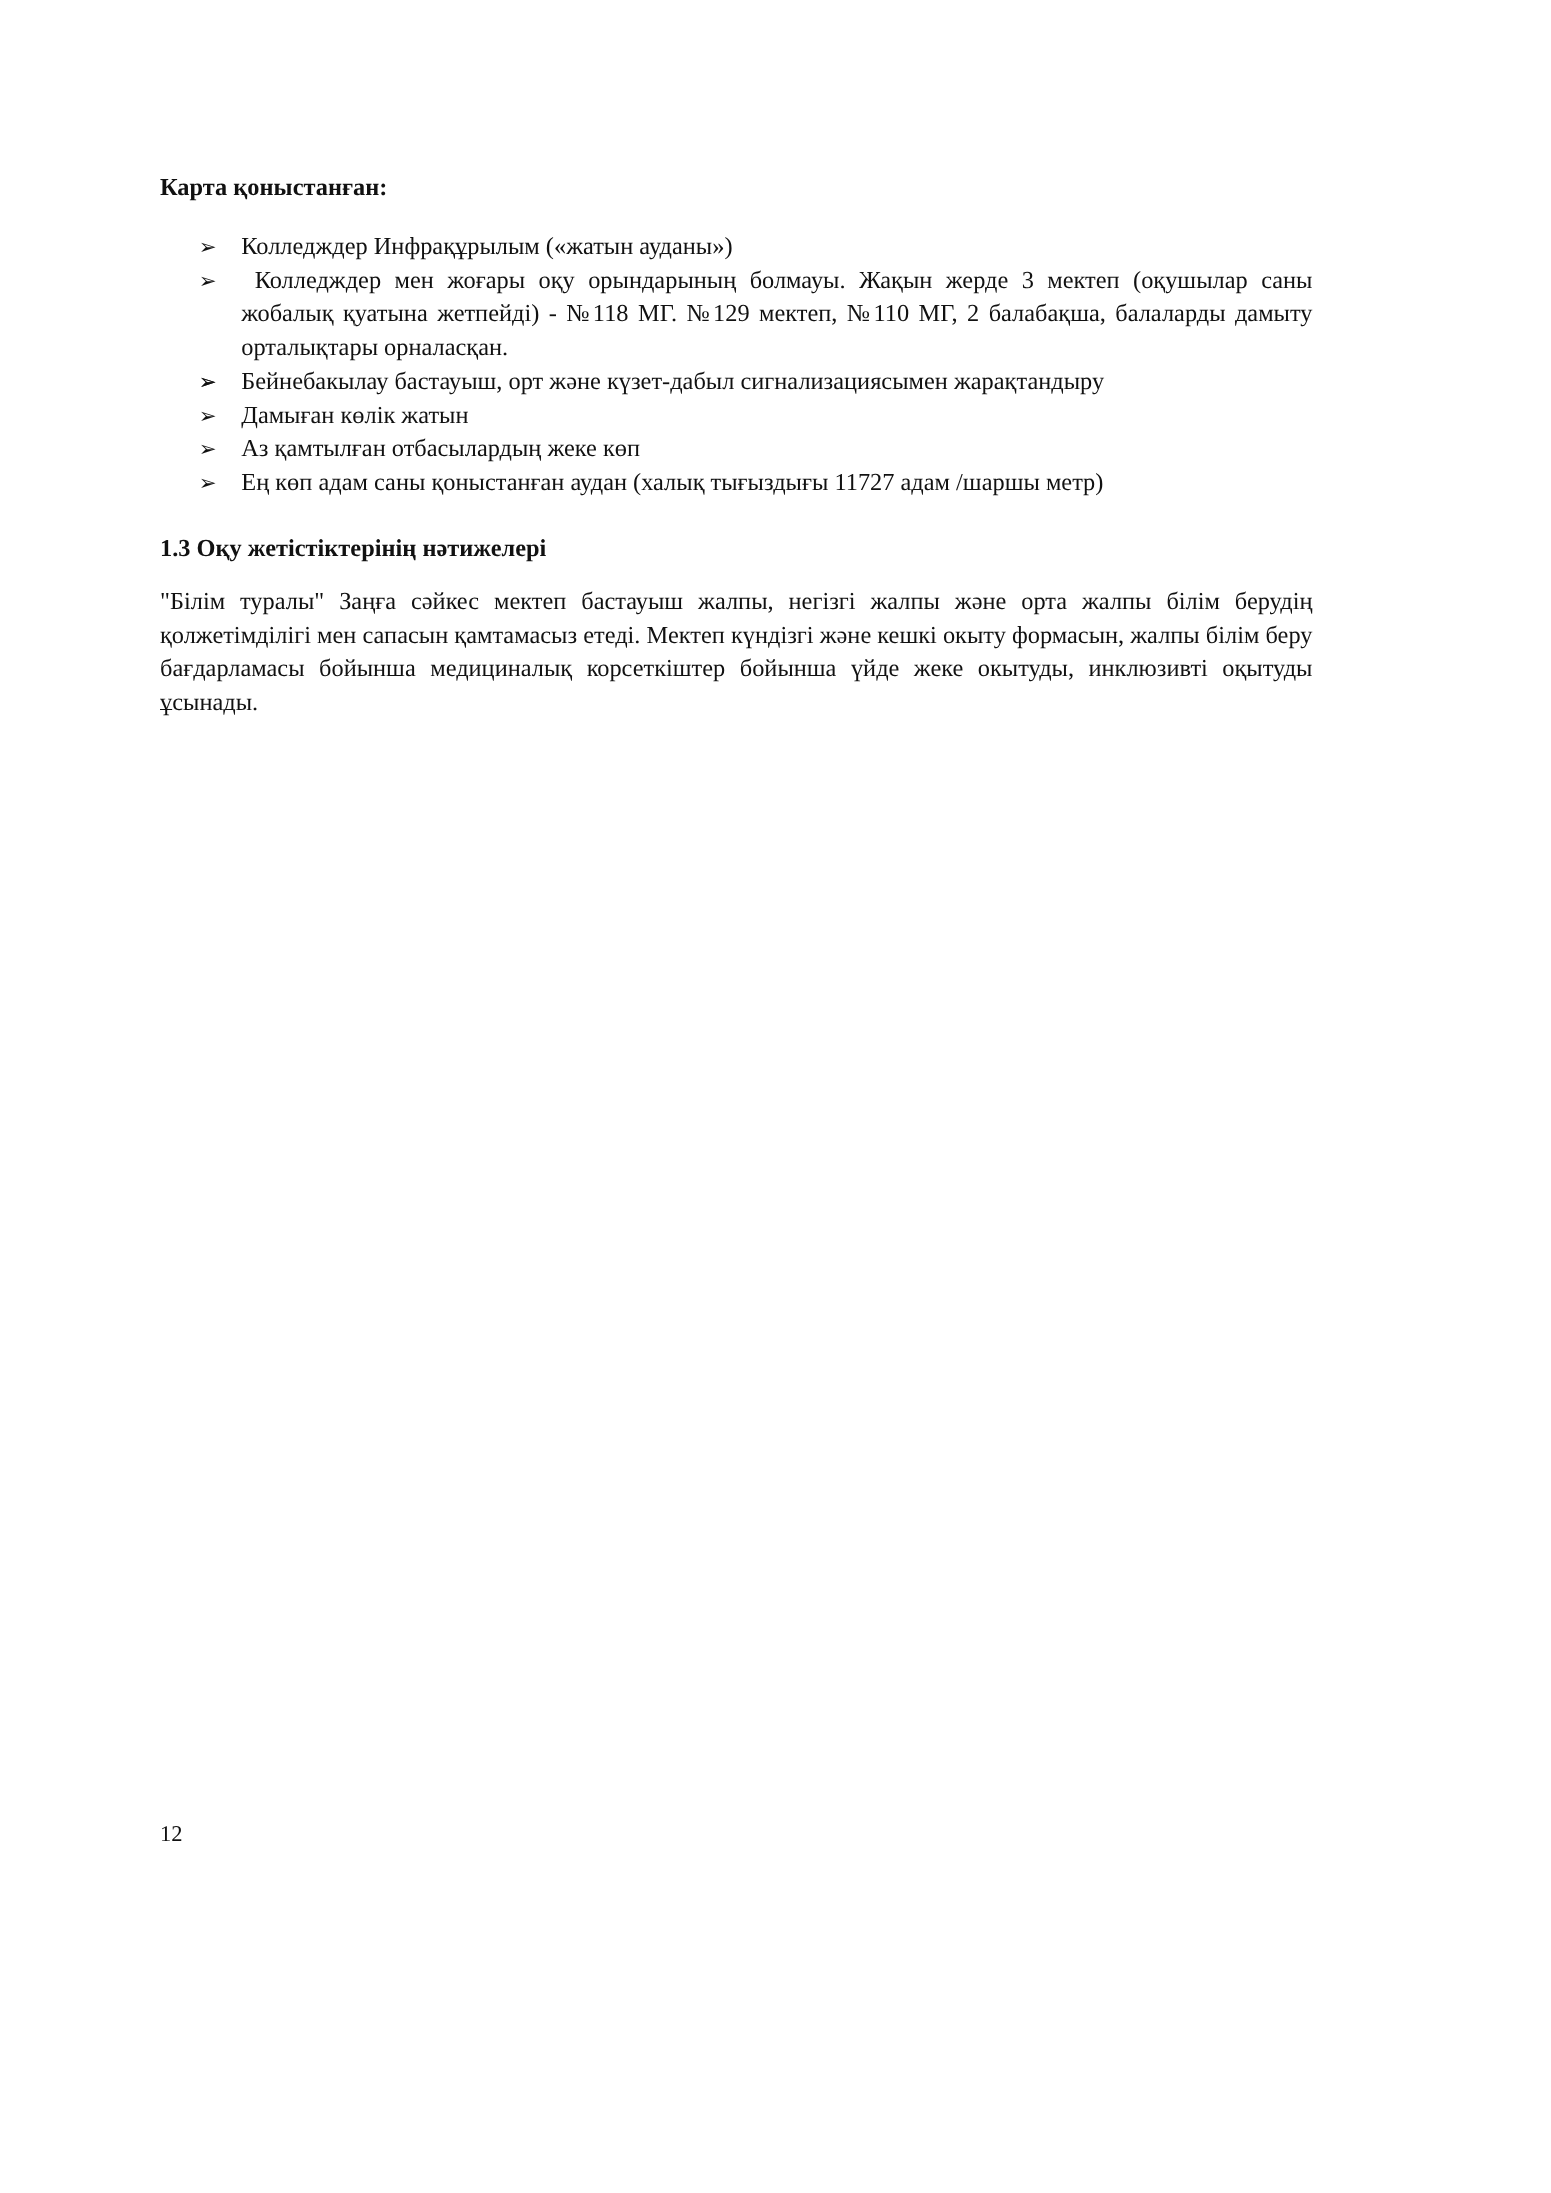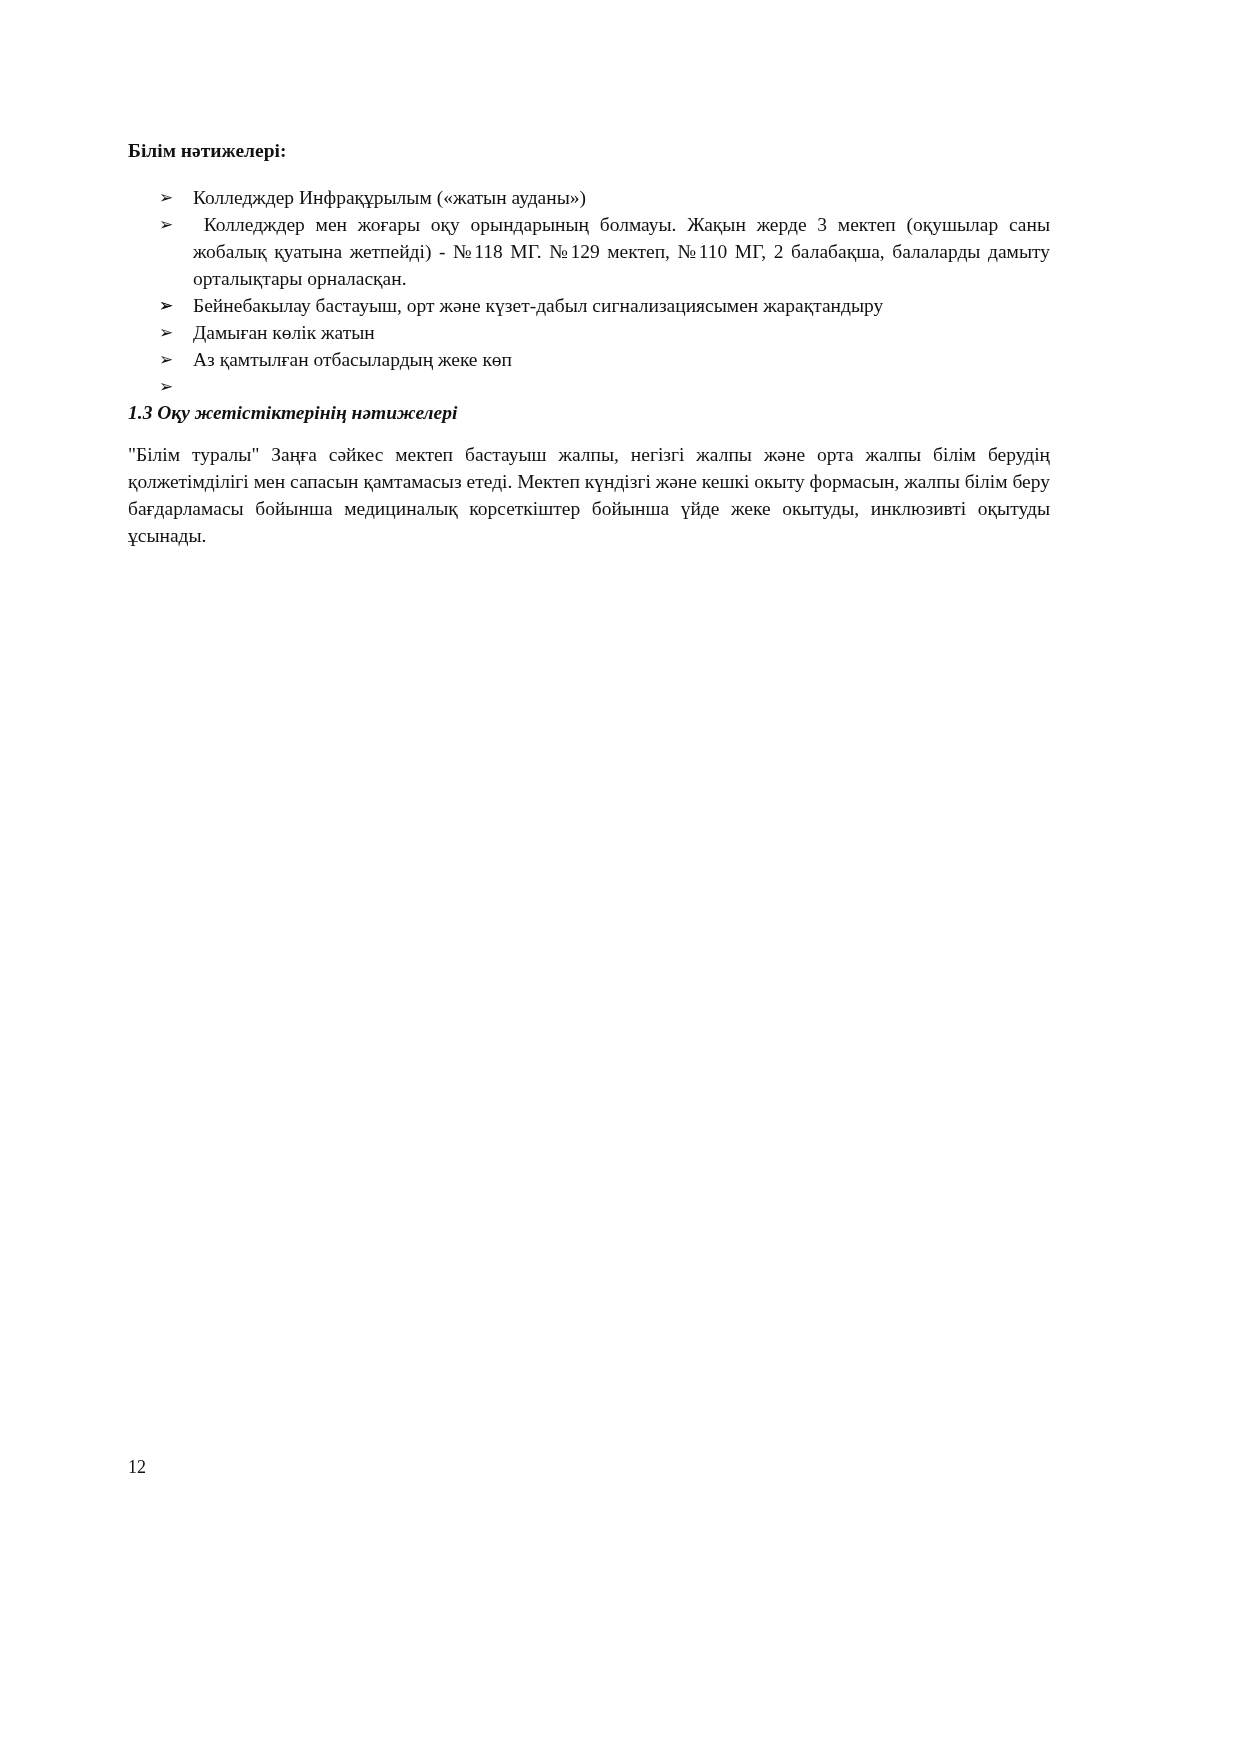--- a/index.html
+++ b/index.html
@@ -39,42 +39,41 @@
   }
   ul.arrow-list li .marker {
     position: absolute;
     left: 31px;
     top: 0;
     font-size: 17px;
   }
   .section-heading {
     font-weight: bold;
     margin: 0 0 15px 0;
-    font-style: italic;
   }
   .body-paragraph {
     margin: 0;
     text-align: justify;
   }
   .footer {
     position: absolute;
     left: 128px;
     top: 1455px;
     width: 922px;
     text-align: left;
     font-size: 18px;
     line-height: 24px;
   }
 </style>
 </head>
 <body>
 
 <div class="page">
 
-  <p class="doc-heading">Білім нәтижелері:</p>
+  <p class="doc-heading">Карта қоныстанған:</p>
 
   <ul class="arrow-list">
     <li>
       <span class="marker">➢</span>
       <span>Колледждер Инфрақұрылым («жатын ауданы»)</span>
     </li>
     <li>
       <span class="marker">➢</span>
       <span>&nbsp;Колледждер мен жоғары оқу орындарының болмауы. Жақын жерде 3 мектеп (оқушылар саны жобалық қуатына жетпейді) - №118 МГ. №129 мектеп, №110 МГ, 2 балабақша, балаларды дамыту орталықтары орналасқан.</span>
     </li>
@@ -88,20 +87,21 @@
     <li>
       <span class="marker">➢</span>
       <span>Дамыған көлік жатын</span>
     </li>
     <li>
       <span class="marker">➢</span>
       <span>Аз қамтылған отбасылардың жеке көп</span>
     </li>
     <li>
       <span class="marker">➢</span>
+      <span>Ең көп адам саны қоныстанған аудан (халық тығыздығы 11727 адам /шаршы метр)</span>
     </li>
   </ul>
 
   <p class="section-heading">1.3 Оқу жетістіктерінің нәтижелері</p>
 
   <p class="body-paragraph">"Білім туралы" Заңға сәйкес мектеп бастауыш жалпы, негізгі жалпы және орта жалпы білім берудің қолжетімділігі мен сапасын қамтамасыз етеді. Мектеп күндізгі және кешкі окыту формасын, жалпы білім беру бағдарламасы бойынша медициналық корсеткіштер бойынша үйде жеке окытуды, инклюзивті оқытуды ұсынады.</p>
 
 </div>
 
 <div class="footer">

